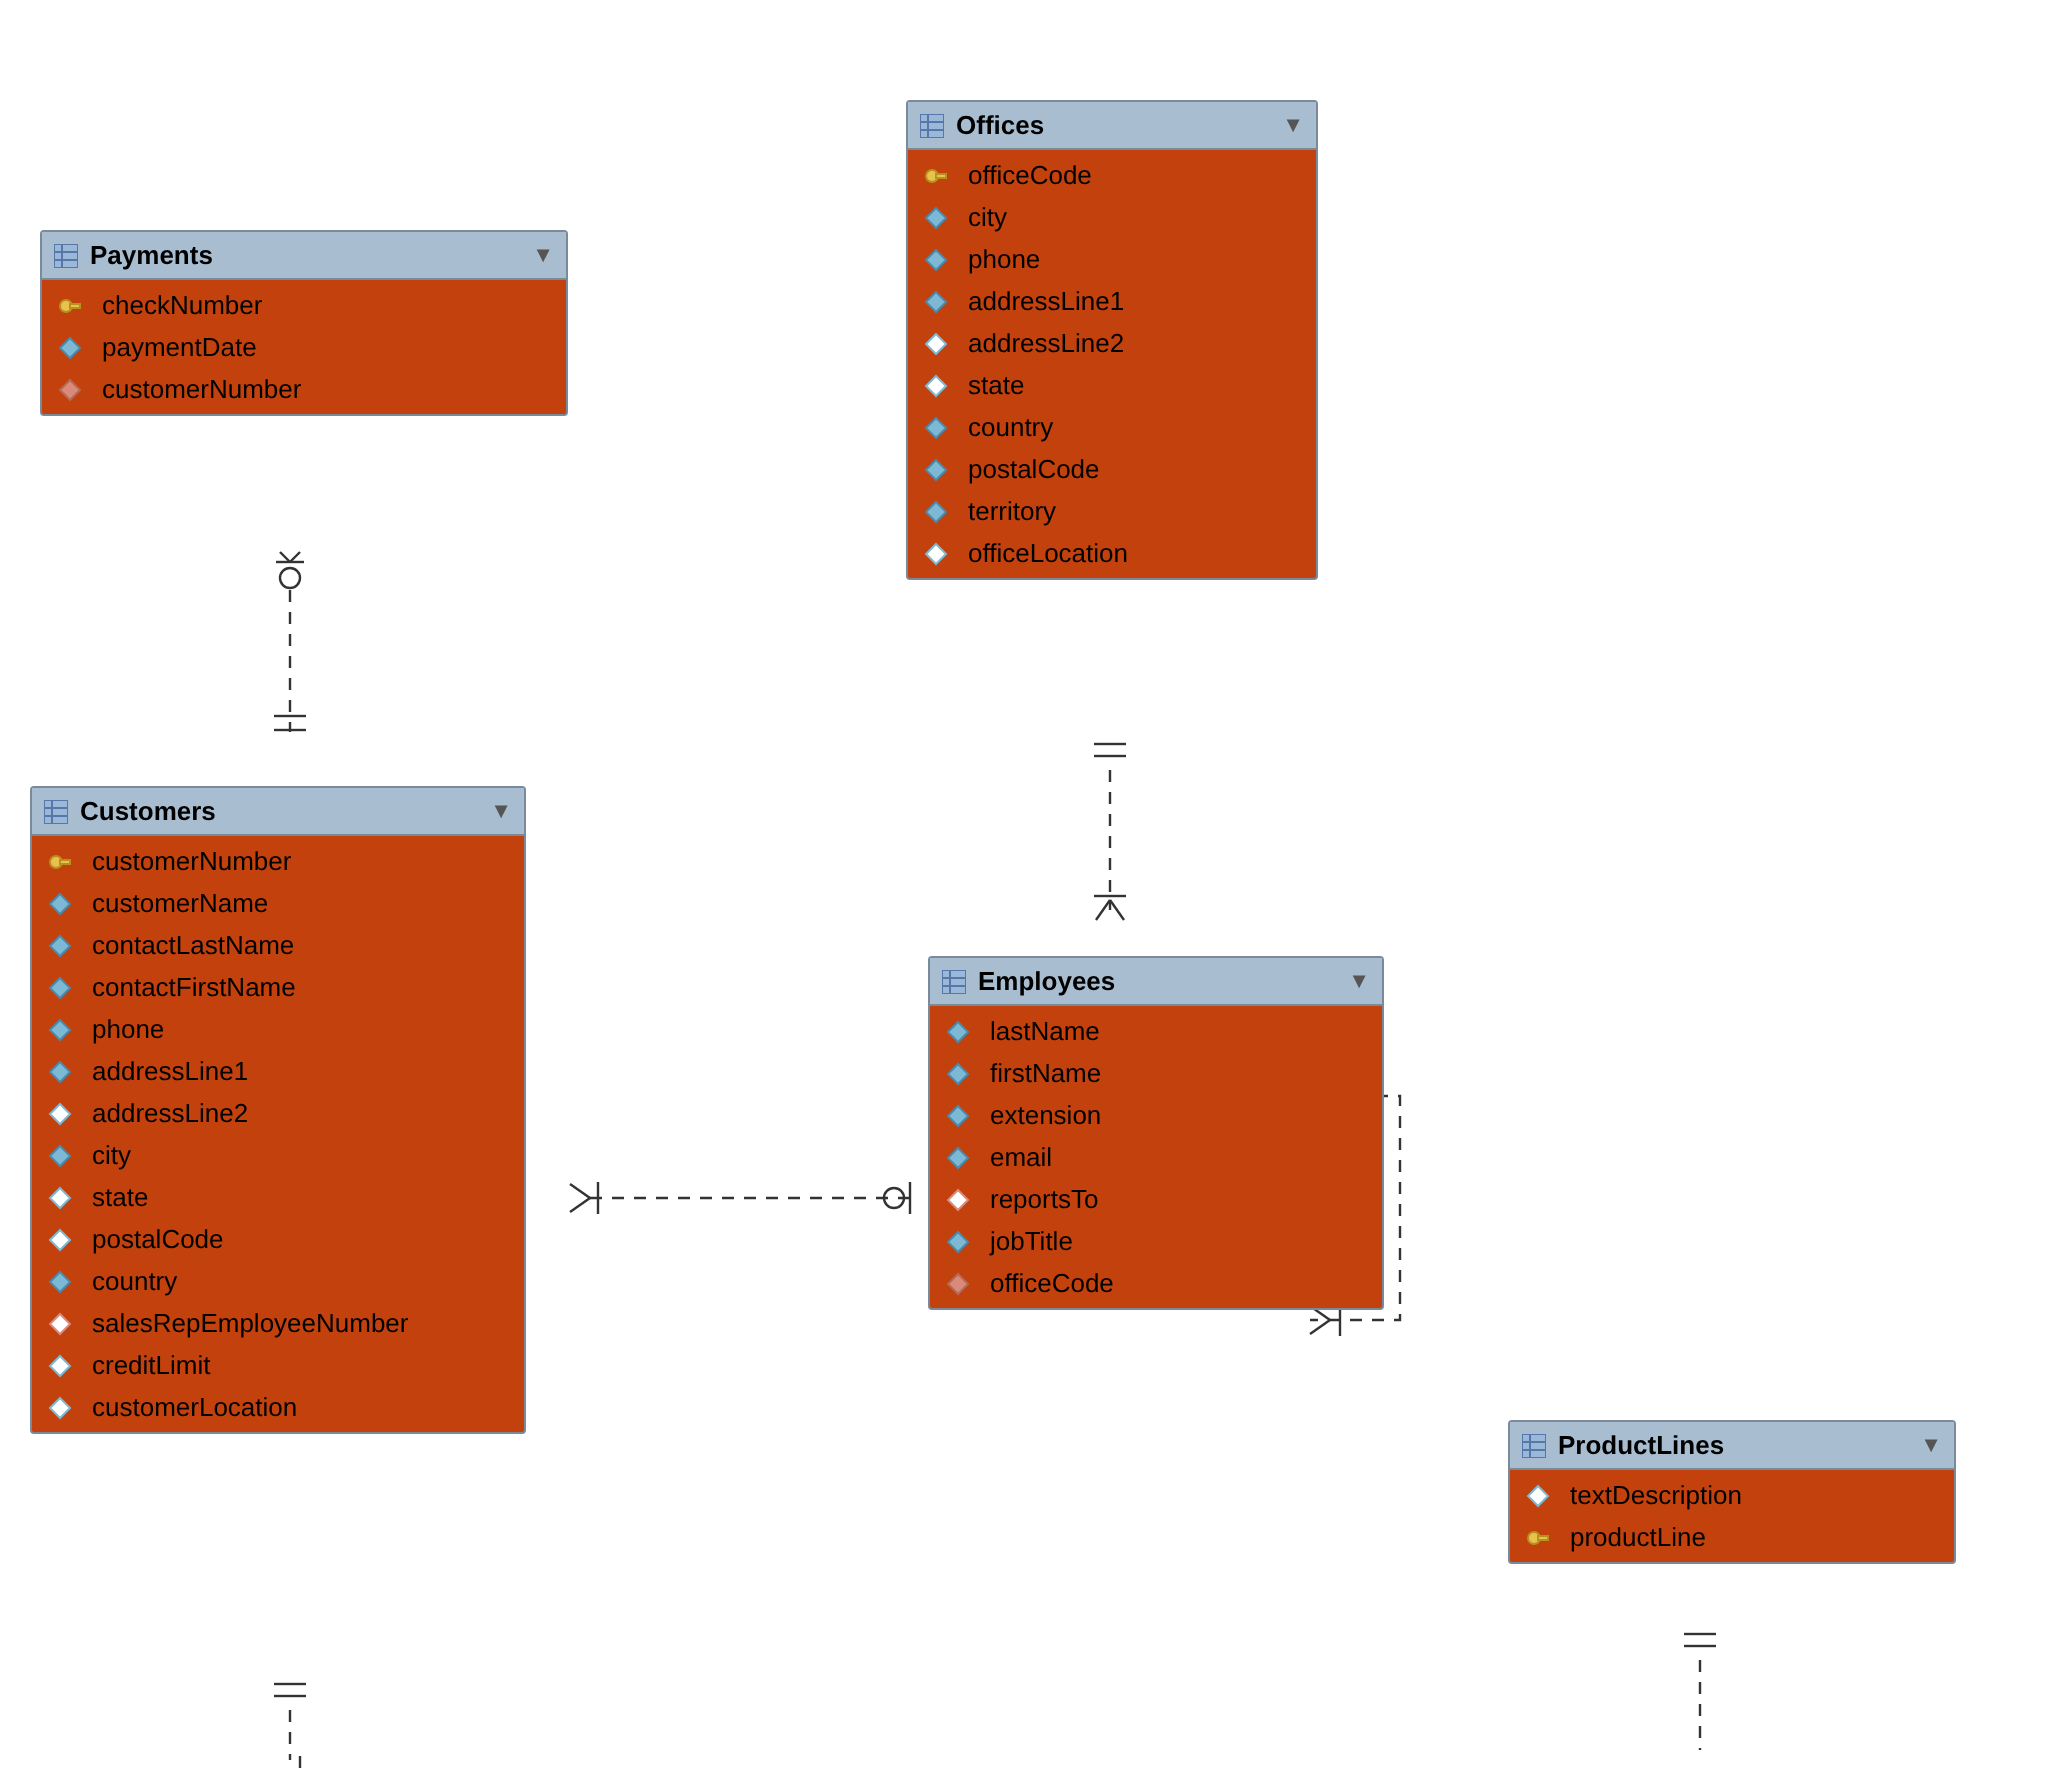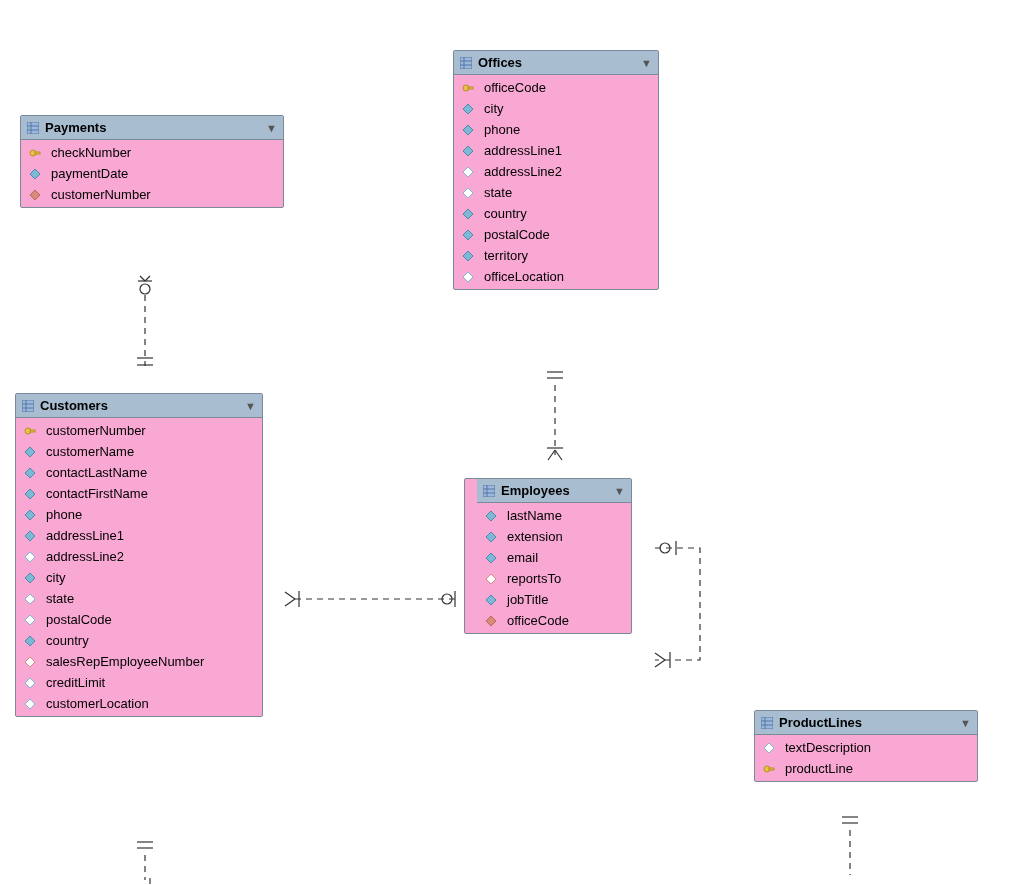--- a/index.html
+++ b/index.html
@@ -10,21 +10,21 @@
     height: 885px;
     position: relative;
     font-family: Arial, Helvetica, sans-serif;
     font-size: 13px;
     background: #fff;
     overflow: hidden;
   }
   .entity {
     position: absolute;
     border: 1px solid #7a8a9a;
-    background: #f9a8d4;
+    background: #c2410c;
     border-radius: 2px;
   }
   .entity-header {
     background: #a8bdd0;
     border-bottom: 1px solid #7a8a9a;
     padding: 4px 6px;
     display: flex;
     align-items: center;
     font-weight: bold;
     position: relative;
@@ -396,41 +396,49 @@
         <span class="icon">
           <svg width="12" height="12">
             <path d="M6 1 L11 6 L6 11 L1 6 Z" fill="#fff" stroke="#7db9d4"></path>
           </svg>
         </span>
         <span>customerLocation</span>
       </div>
     </div>
 </div>
 
-<div class="entity" style="left:464px; top:478px; width:168px;padding-left:12px;">
+<div class="entity" style="left:464px; top:478px; width:228px;">
   <div class="entity-header">
     <span class="icon">
         <svg width="12" height="12">
           <rect x="0" y="0" width="12" height="12" fill="#9cb8d8" stroke="#5577aa"></rect>
           <line x1="0" y1="4" x2="12" y2="4" stroke="#5577aa"></line>
           <line x1="0" y1="8" x2="12" y2="8" stroke="#5577aa"></line>
           <line x1="4" y1="0" x2="4" y2="12" stroke="#5577aa"></line>
         </svg>
       </span>
     <span style="margin-left:6px;">Employees</span>
     <span class="collapse">▼</span>
   </div>
   <div class="entity-body">
       <div class="field">
         <span class="icon">
           <svg width="12" height="12">
             <path d="M6 1 L11 6 L6 11 L1 6 Z" fill="#7db9d4" stroke="#4a8aad"></path>
           </svg>
         </span>
         <span>lastName</span>
+      </div>
+      <div class="field">
+        <span class="icon">
+          <svg width="12" height="12">
+            <path d="M6 1 L11 6 L6 11 L1 6 Z" fill="#7db9d4" stroke="#4a8aad"></path>
+          </svg>
+        </span>
+        <span>firstName</span>
       </div>
       <div class="field">
         <span class="icon">
           <svg width="12" height="12">
             <path d="M6 1 L11 6 L6 11 L1 6 Z" fill="#7db9d4" stroke="#4a8aad"></path>
           </svg>
         </span>
         <span>extension</span>
       </div>
       <div class="field">

